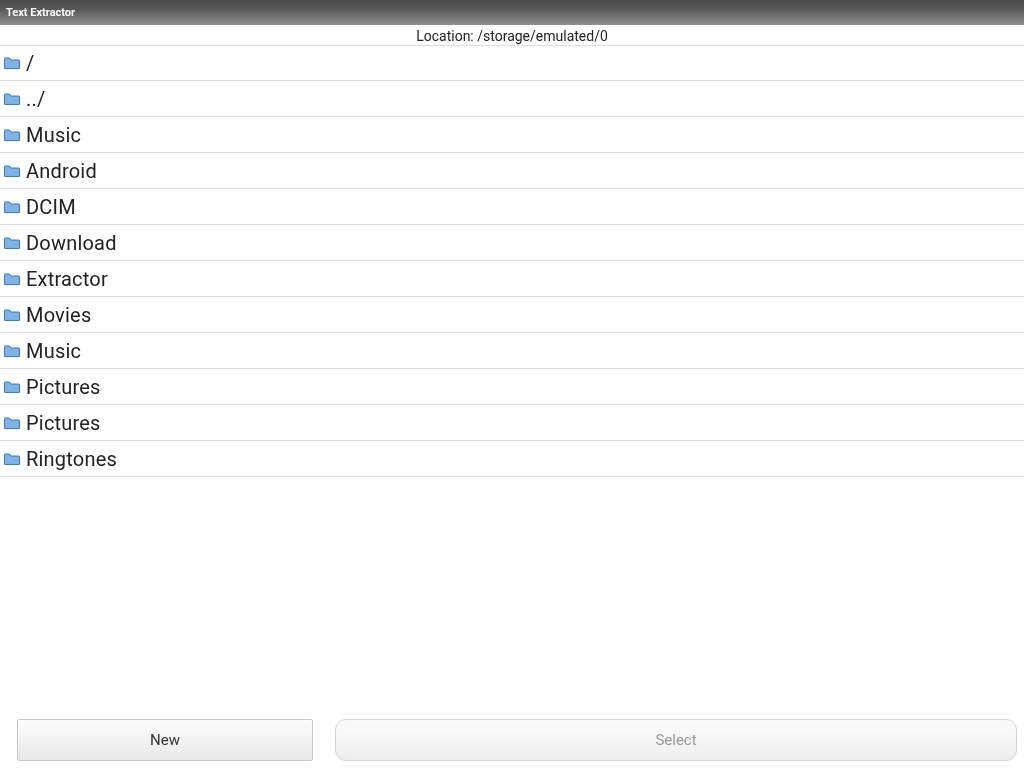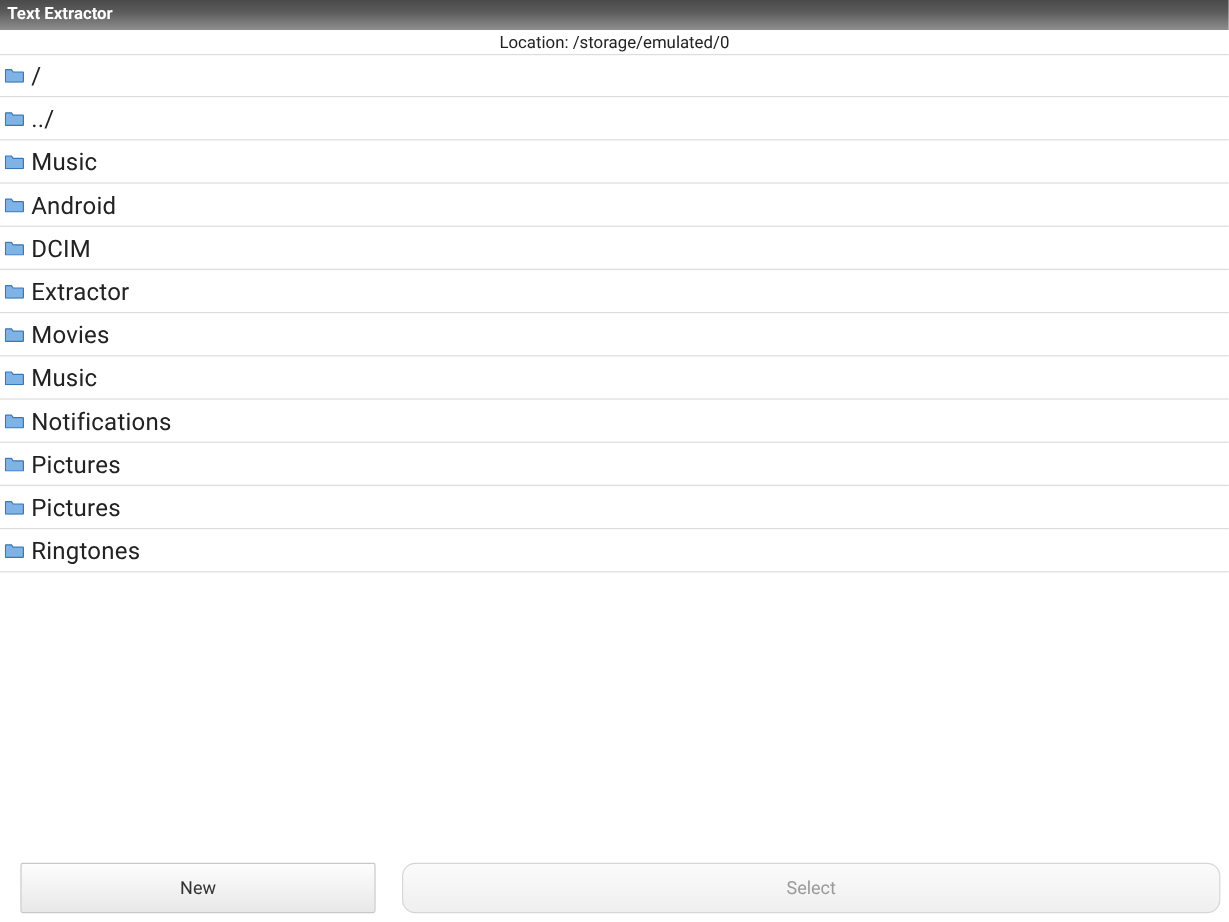--- a/index.html
+++ b/index.html
@@ -8,21 +8,21 @@
     height: 768px;
     overflow: hidden;
     font-family: "Roboto", "Helvetica Neue", Arial, sans-serif;
     background: #ffffff;
   }
   .titlebar {
     height: 25px;
     background: linear-gradient(to bottom, #4a4a4a 0%, #5b5b5b 40%, #8f8f8f 100%);
     color: #ffffff;
     font-weight: bold;
-    font-size: 14px;
+    font-size: 11px;
     line-height: 25px;
     padding-left: 6px;
   }
   .location {
     font-size: 14px;
     color: #222;
     padding: 2px 2px 2px 2px;
     height: 20px;
     line-height: 18px;
     text-align: center;
@@ -137,45 +137,45 @@
   </svg>
       </span>
       <span class="item-label">DCIM</span>
     </div>
     <div class="list-item">
       <span class="folder-icon">
         <svg width="16" height="12" viewBox="0 0 16 12">
     <path d="M0.5 2.5 L0.5 11 Q0.5 11.5 1 11.5 L15 11.5 Q15.5 11.5 15.5 11 L15.5 3.5 Q15.5 3 15 3 L7 3 L5.5 1 L1 1 Q0.5 1 0.5 1.5 Z" fill="#7fb3e6" stroke="#3b77b6" stroke-width="1"></path>
   </svg>
       </span>
+      <span class="item-label">Download</span>
+    </div>
+    <div class="list-item">
+      <span class="folder-icon">
+        <svg width="16" height="12" viewBox="0 0 16 12">
+    <path d="M0.5 2.5 L0.5 11 Q0.5 11.5 1 11.5 L15 11.5 Q15.5 11.5 15.5 11 L15.5 3.5 Q15.5 3 15 3 L7 3 L5.5 1 L1 1 Q0.5 1 0.5 1.5 Z" fill="#7fb3e6" stroke="#3b77b6" stroke-width="1"></path>
+  </svg>
+      </span>
       <span class="item-label">Extractor</span>
     </div>
     <div class="list-item">
       <span class="folder-icon">
         <svg width="16" height="12" viewBox="0 0 16 12">
     <path d="M0.5 2.5 L0.5 11 Q0.5 11.5 1 11.5 L15 11.5 Q15.5 11.5 15.5 11 L15.5 3.5 Q15.5 3 15 3 L7 3 L5.5 1 L1 1 Q0.5 1 0.5 1.5 Z" fill="#7fb3e6" stroke="#3b77b6" stroke-width="1"></path>
   </svg>
       </span>
       <span class="item-label">Movies</span>
     </div>
     <div class="list-item">
       <span class="folder-icon">
         <svg width="16" height="12" viewBox="0 0 16 12">
     <path d="M0.5 2.5 L0.5 11 Q0.5 11.5 1 11.5 L15 11.5 Q15.5 11.5 15.5 11 L15.5 3.5 Q15.5 3 15 3 L7 3 L5.5 1 L1 1 Q0.5 1 0.5 1.5 Z" fill="#7fb3e6" stroke="#3b77b6" stroke-width="1"></path>
   </svg>
       </span>
       <span class="item-label">Music</span>
-    </div>
-    <div class="list-item">
-      <span class="folder-icon">
-        <svg width="16" height="12" viewBox="0 0 16 12">
-    <path d="M0.5 2.5 L0.5 11 Q0.5 11.5 1 11.5 L15 11.5 Q15.5 11.5 15.5 11 L15.5 3.5 Q15.5 3 15 3 L7 3 L5.5 1 L1 1 Q0.5 1 0.5 1.5 Z" fill="#7fb3e6" stroke="#3b77b6" stroke-width="1"></path>
-  </svg>
-      </span>
-      <span class="item-label">Notifications</span>
     </div>
     <div class="list-item">
       <span class="folder-icon">
         <svg width="16" height="12" viewBox="0 0 16 12">
     <path d="M0.5 2.5 L0.5 11 Q0.5 11.5 1 11.5 L15 11.5 Q15.5 11.5 15.5 11 L15.5 3.5 Q15.5 3 15 3 L7 3 L5.5 1 L1 1 Q0.5 1 0.5 1.5 Z" fill="#7fb3e6" stroke="#3b77b6" stroke-width="1"></path>
   </svg>
       </span>
       <span class="item-label">Pictures</span>
     </div>
     <div class="list-item">

